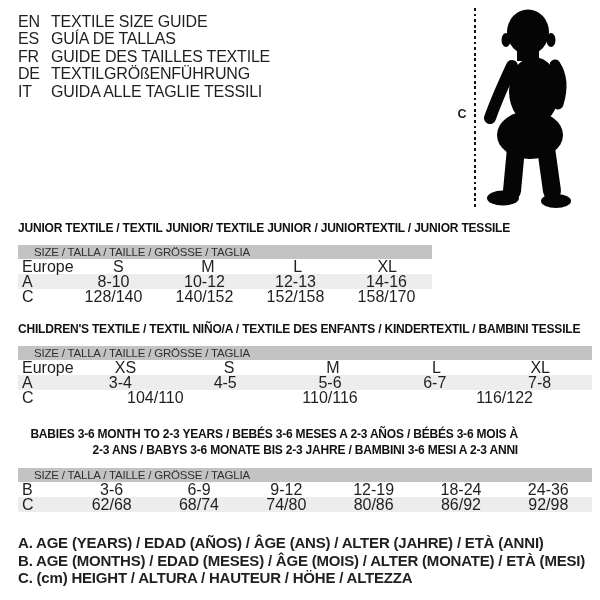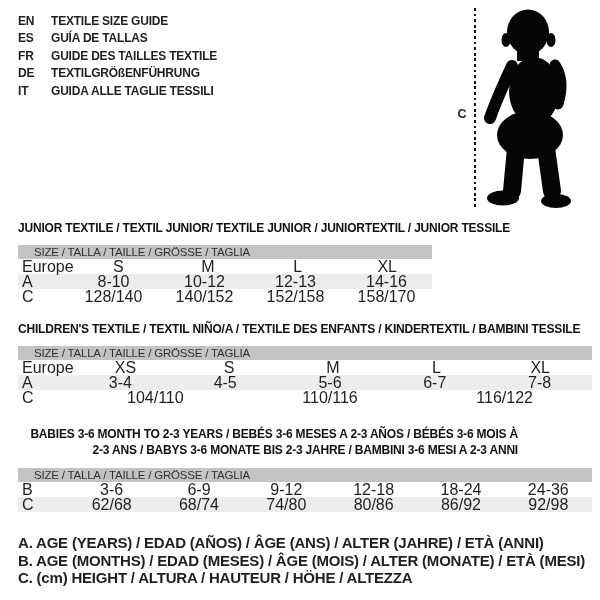--- a/index.html
+++ b/index.html
@@ -9,21 +9,21 @@
     width: 600px; height: 600px;
     background: #ffffff;
     font-family: "Liberation Sans", sans-serif;
     color: #1f1f1f;
     overflow: hidden;
   }
   .abs { position: absolute; }
 
   
   .lang-block { left: 18px; top: 13px; }
-  .lang-row { display: flex; line-height: 17.4px; font-size: 12px; font-weight: 700; letter-spacing: -0.2px; }
+  .lang-row { display: flex; line-height: 17.4px; font-size: 16px; font-weight: 400; letter-spacing: -0.2px; }
   .lang-code { width: 33px; flex: 0 0 33px; }
 
   
   .figure-area { left: 450px; top: 0; width: 150px; height: 215px; }
   .measure-line {
     position: absolute; left: 24px; top: 8px; width: 2.4px; height: 200px;
     background: repeating-linear-gradient(180deg, #111 0 2.8px, transparent 2.8px 5.6px);
   }
   .measure-label {
     position: absolute; left: 4px; top: 107px; width: 16px;
@@ -166,21 +166,21 @@
 </div>
 
 <div class="abs sec-title t3-title" style="top:427px;">BABIES 3-6 MONTH TO 2-3 YEARS / BEBÉS 3-6 MESES A 2-3 AÑOS / BÉBÉS 3-6 MOIS À 2-3 ANS / BABYS 3-6 MONATE BIS 2-3 JAHRE / BAMBINI 3-6 MESI A 2-3 ANNI</div>
 <div class="abs tbl w-t23" style="top:468px;">
   <div class="tbl-bar">SIZE / TALLA / TAILLE / GRÖSSE / TAGLIA</div>
   <div class="tbl-row">
     <span class="tbl-lbl">B</span>
     <span class="tbl-cell">3-6</span>
     <span class="tbl-cell">6-9</span>
     <span class="tbl-cell">9-12</span>
-    <span class="tbl-cell">12-18</span>
+    <span class="tbl-cell">12-19</span>
     <span class="tbl-cell">18-24</span>
     <span class="tbl-cell">24-36</span>
   </div>
   <div class="tbl-row stripe">
     <span class="tbl-lbl">C</span>
     <span class="tbl-cell">62/68</span>
     <span class="tbl-cell">68/74</span>
     <span class="tbl-cell">74/80</span>
     <span class="tbl-cell">80/86</span>
     <span class="tbl-cell">86/92</span>

